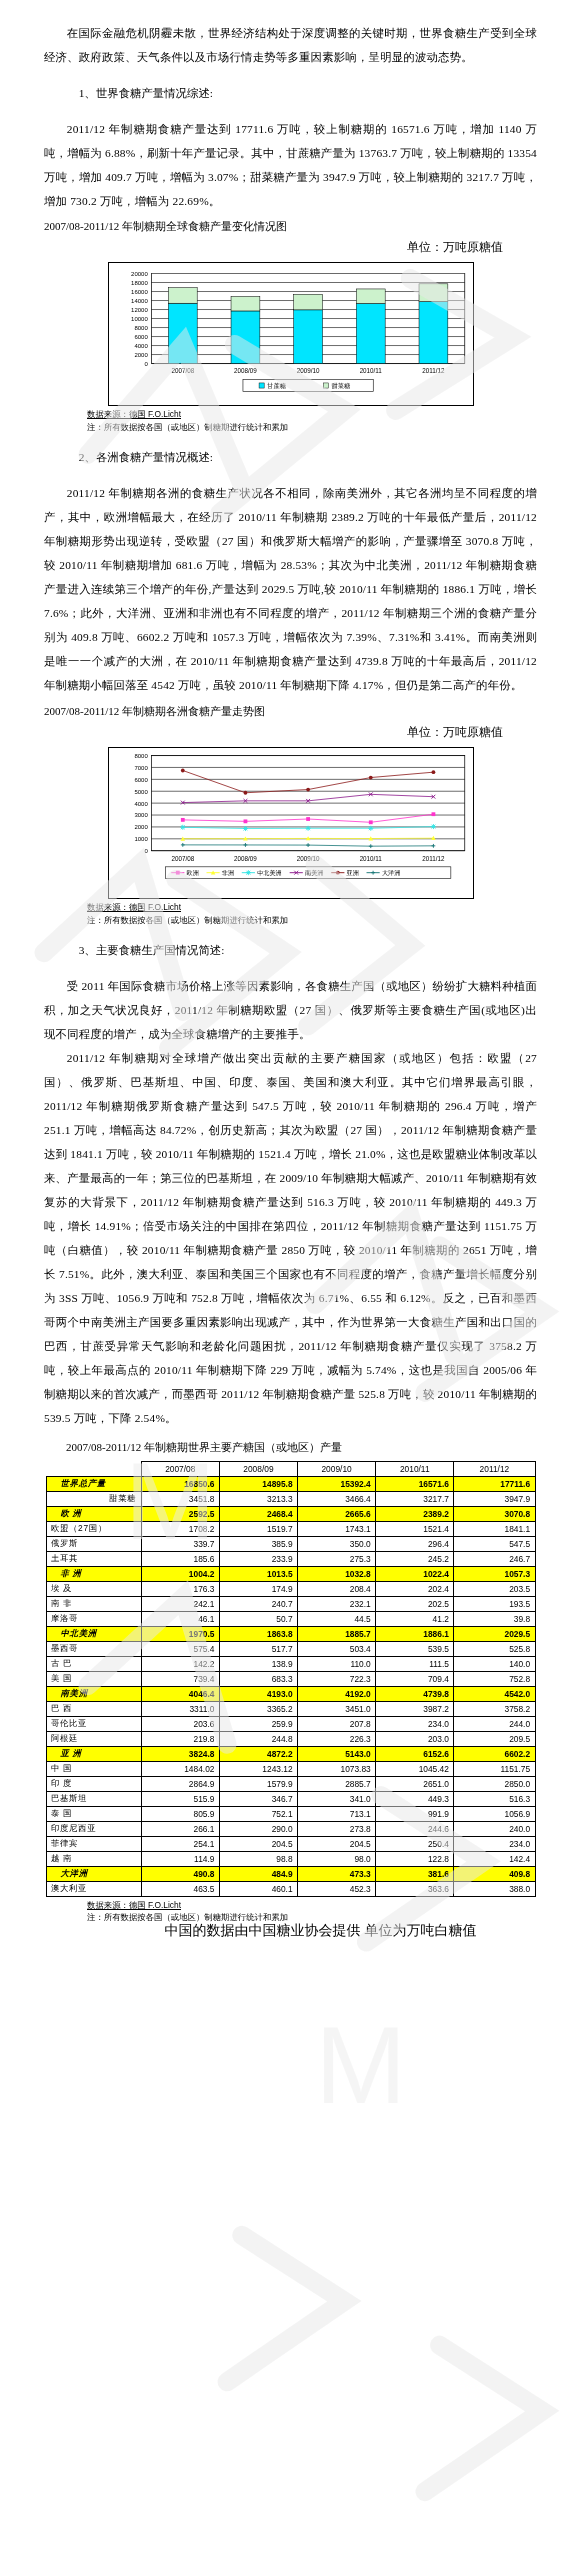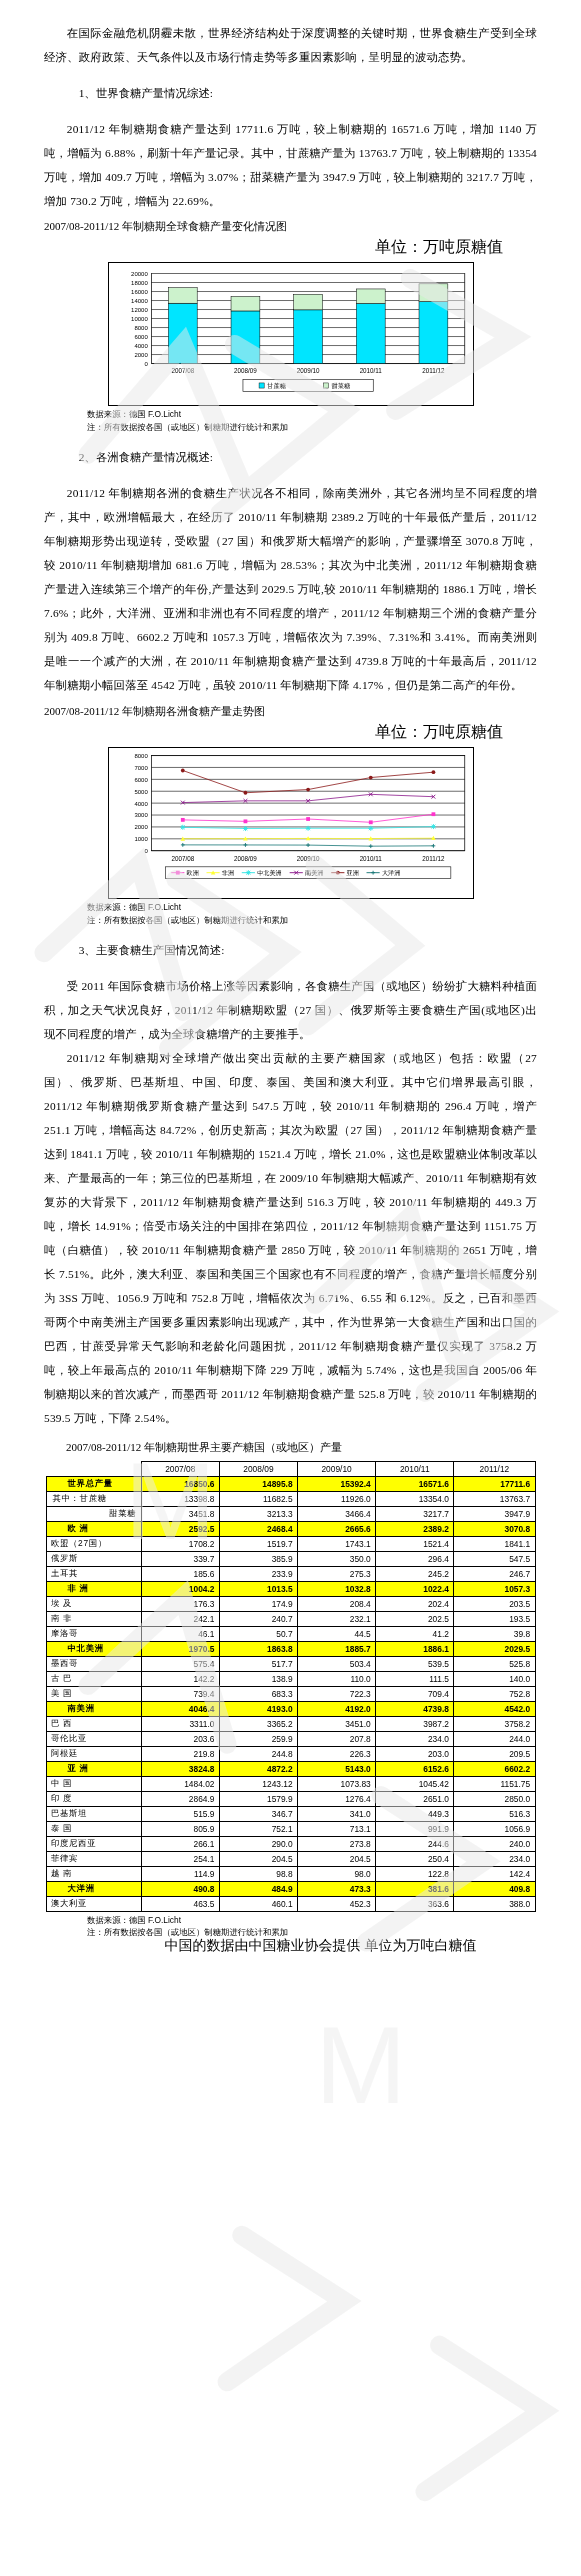--- a/index.html
+++ b/index.html
@@ -42,30 +42,31 @@
     line-height:24px;
     margin:12px;
     text-indent:2em;
   }
   .fig-title{
     font-size:11px;
     line-height:22px;
     margin:2.9px 0 0 0;
   }
   .fig-unit{
-    font-size:16px;
+    font-size:12px;
     line-height:20.5px;
     text-align:right;
     margin:0 34px 1.5px 0;
   }
   .src{
     font-size:8.4px;
     line-height:12.5px;
     margin:2.2px 0 0 43px;
     font-family:"Liberation Sans","DejaVu Sans",sans-serif;
+    text-decoration:underline;
   }
   .src2{
     font-size:8.4px;
     line-height:12.5px;
     margin:0 0 0 43px;
     font-family:"Liberation Sans","DejaVu Sans",sans-serif;
   }
   .src3{
     font-size:14px;
     line-height:12.5px;
@@ -120,21 +121,22 @@
   table.data tr.hdr td.empty{
     border-left:0;border-top:0;border-bottom:0;
     background:transparent;
   }
   table.data tr.hl td{
     background:#ffff00;
     font-weight:bold;
   }
   table.data tr.hl td.lbl{
     text-align:left;
-    padding-left:21px;
+    padding-left:14px;
+    font-style:italic;
   }
   table.data td.lblleft{text-align:left;padding-left:5.9px;}
 </style>
 </head>
 <body>
 
 <div class="page">
 
   <div class="wm">
     <svg viewBox="0 0 793 3515" preserveAspectRatio="none" xmlns="http://www.w3.org/2000/svg">
@@ -392,28 +394,20 @@
           </tr>
           <tr class="hl">
             <td class="lbl">世界总产量</td>
             <td>16850.6</td>
             <td>14895.8</td>
             <td>15392.4</td>
             <td>16571.6</td>
             <td>17711.6</td>
           </tr>
           <tr>
-            <td class="lbl lblleft">其中：甘蔗糖</td>
-            <td>13398.8</td>
-            <td>11682.5</td>
-            <td>11926.0</td>
-            <td>13354.0</td>
-            <td>13763.7</td>
-          </tr>
-          <tr>
             <td class="lbl" style="text-align: right;">甜菜糖</td>
             <td>3451.8</td>
             <td>3213.3</td>
             <td>3466.4</td>
             <td>3217.7</td>
             <td>3947.9</td>
           </tr>
           <tr class="hl">
             <td class="lbl">欧 洲</td>
             <td>2592.5</td>
@@ -555,21 +549,21 @@
             <td>1484.02</td>
             <td>1243.12</td>
             <td>1073.83</td>
             <td>1045.42</td>
             <td>1151.75</td>
           </tr>
           <tr>
             <td class="lbl">印 度</td>
             <td>2864.9</td>
             <td>1579.9</td>
-            <td>1276.4</td>
+            <td>2885.7</td>
             <td>2651.0</td>
             <td>2850.0</td>
           </tr>
           <tr>
             <td class="lbl">巴基斯坦</td>
             <td>515.9</td>
             <td>346.7</td>
             <td>341.0</td>
             <td>449.3</td>
             <td>516.3</td>

